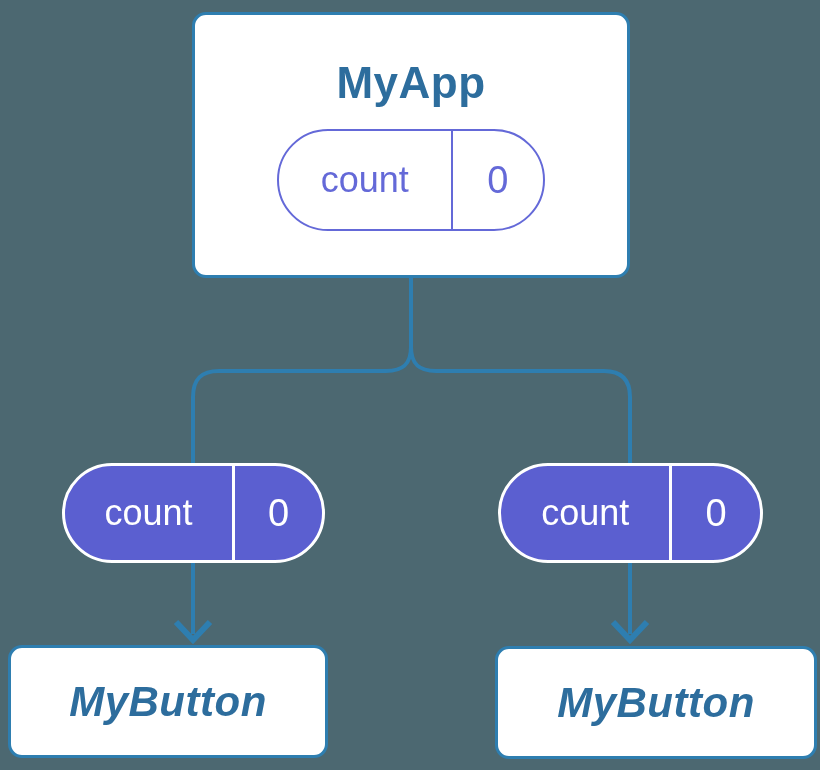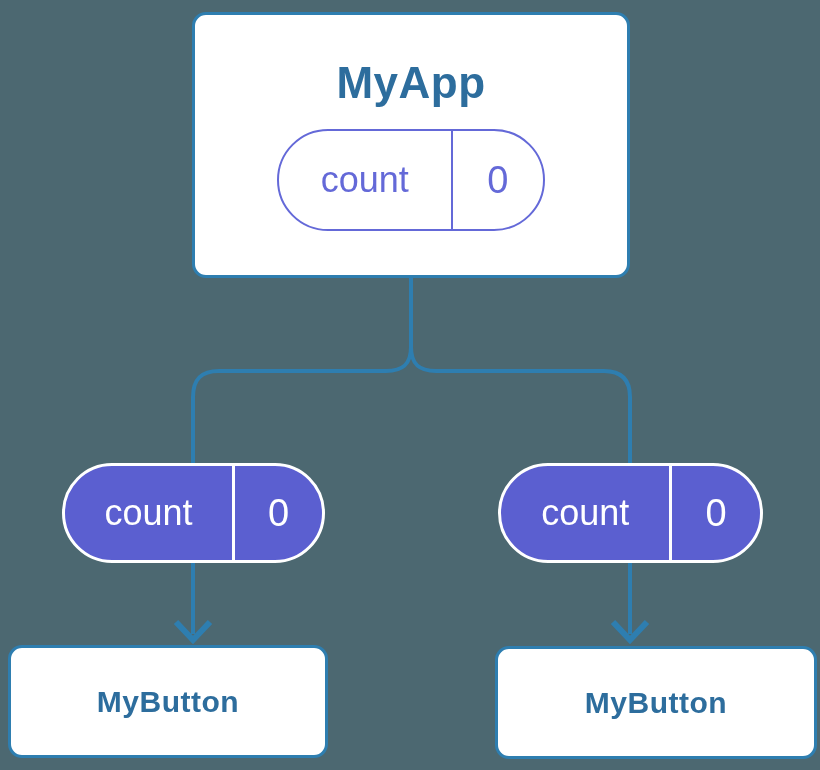--- a/index.html
+++ b/index.html
@@ -59,21 +59,22 @@
     color: var(--node-text-blue);
     font-weight: 600;
     font-size: 44px;
     line-height: 48px;
     letter-spacing: 0.5px;
   }
   .leaf-card {
     justify-content: center;
   }
   .leaf-card .node-title {
-    font-size: 30px;
+    font-size: 42px;
+    font-style: italic;
   }
   .leaf-left  { left: 8px;   top: 645px; width: 320px; height: 113px; }
   .leaf-right { left: 495px; top: 646px; width: 322px; height: 113px; }
 
   .pill {
     display: flex;
     align-items: stretch;
     font-size: 36px;
   }
   .pill .pill-label, .pill .pill-value {

